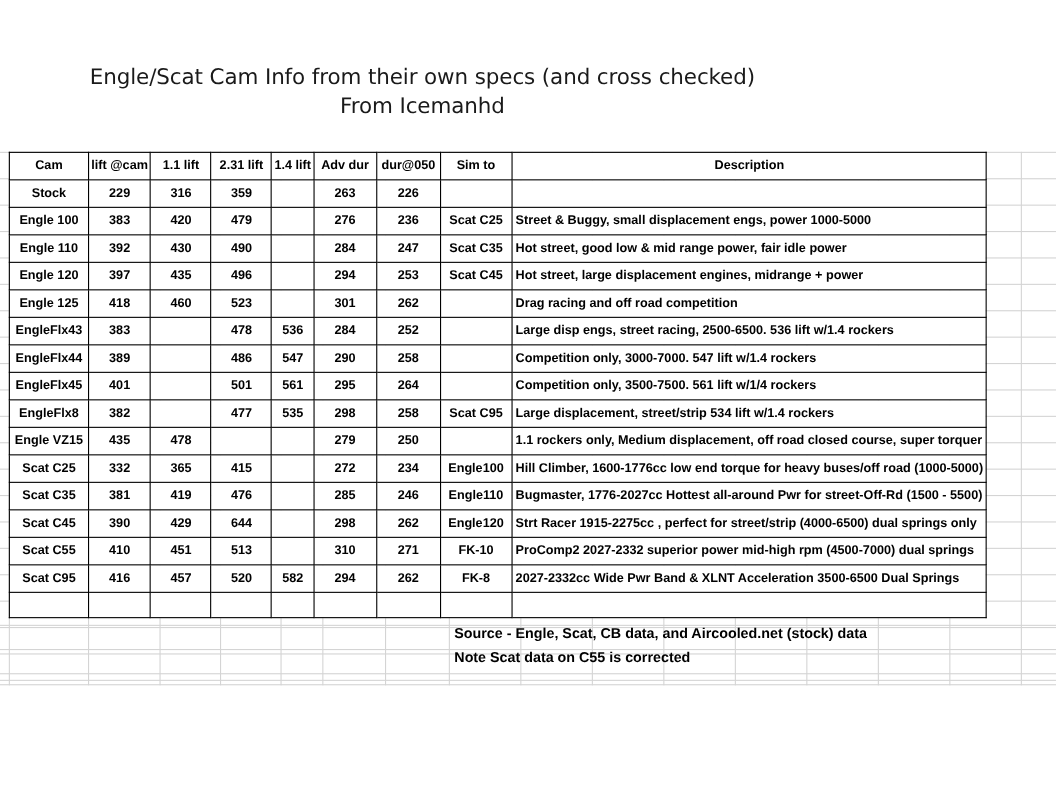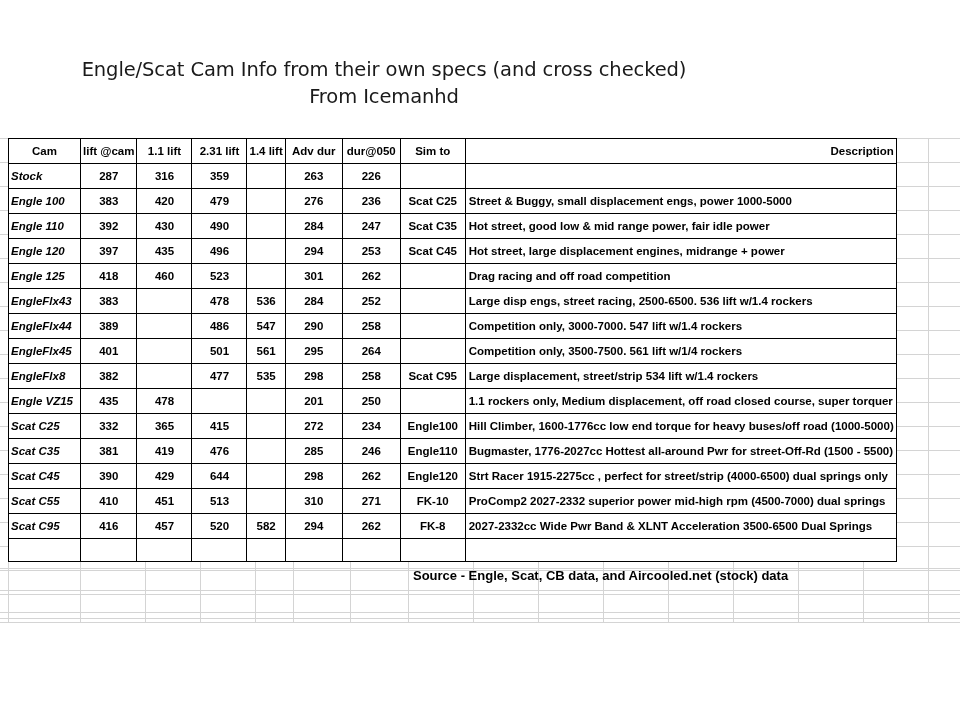--- a/index.html
+++ b/index.html
@@ -83,26 +83,26 @@
   }
   
   col.c-cam    { width: 72px; }
   col.c-num    { width: 55px; }
   col.c-num14  { width: 38px; }
   col.c-advdur { width: 57px; }
   col.c-dur050 { width: 58px; }
   col.c-simto  { width: 65px; }
   col.c-desc   { width: 420px; }
 
-  #cam-table .cam-cell   { text-align: left; font-style: italic; }
+  #cam-table .cam-cell   { text-align: center; }
   #cam-table .num-cell   { text-align: center; }
   #cam-table .simto-cell { text-align: center; }
   #cam-table .desc-cell  { text-align: left; padding-left: 3px; }
   #cam-table thead th    { text-align: center; }
-  #cam-table thead th.desc-head { text-align: right; padding-left: 3px; }
+  #cam-table thead th.desc-head { text-align: center; padding-left: 3px; }
 
   
   #cam-table tr.filler td { height: 22px; line-height: 22px; }
 
   
   #footer-notes {
     position: absolute;
     left: 413px;
     top: 565px;
     font-family: "Liberation Sans", sans-serif;
@@ -189,21 +189,21 @@
       <th>1.4 lift</th>
       <th>Adv dur</th>
       <th>dur@050</th>
       <th>Sim to</th>
       <th class="desc-head">Description</th>
     </tr>
   </thead>
   <tbody id="table-body">
       <tr>
         <td class="cam-cell">Stock</td>
-        <td class="num-cell">287</td>
+        <td class="num-cell">229</td>
         <td class="num-cell">316</td>
         <td class="num-cell">359</td>
         <td class="num-cell"></td>
         <td class="num-cell">263</td>
         <td class="num-cell">226</td>
         <td class="simto-cell"></td>
         <td class="desc-cell"></td>
       </tr>
       <tr>
         <td class="cam-cell">Engle 100</td>
@@ -292,21 +292,21 @@
         <td class="num-cell">258</td>
         <td class="simto-cell">Scat C95</td>
         <td class="desc-cell">Large displacement, street/strip 534 lift w/1.4 rockers</td>
       </tr>
       <tr>
         <td class="cam-cell">Engle VZ15</td>
         <td class="num-cell">435</td>
         <td class="num-cell">478</td>
         <td class="num-cell"></td>
         <td class="num-cell"></td>
-        <td class="num-cell">201</td>
+        <td class="num-cell">279</td>
         <td class="num-cell">250</td>
         <td class="simto-cell"></td>
         <td class="desc-cell">1.1 rockers only, Medium displacement, off road closed course, super torquer</td>
       </tr>
       <tr>
         <td class="cam-cell">Scat C25</td>
         <td class="num-cell">332</td>
         <td class="num-cell">365</td>
         <td class="num-cell">415</td>
         <td class="num-cell"></td>
@@ -368,13 +368,14 @@
         <td class="blank">&nbsp;</td>
         <td class="blank">&nbsp;</td>
         <td class="blank">&nbsp;</td>
         <td class="blank">&nbsp;</td>
       </tr>
     </tbody>
 </table>
 
 <div id="footer-notes">
   <div class="note-line">Source - Engle, Scat, CB data, and Aircooled.net (stock) data</div>
+  <div class="note-line">Note Scat data on C55 is corrected</div>
 </div>
 
 </body></html>

